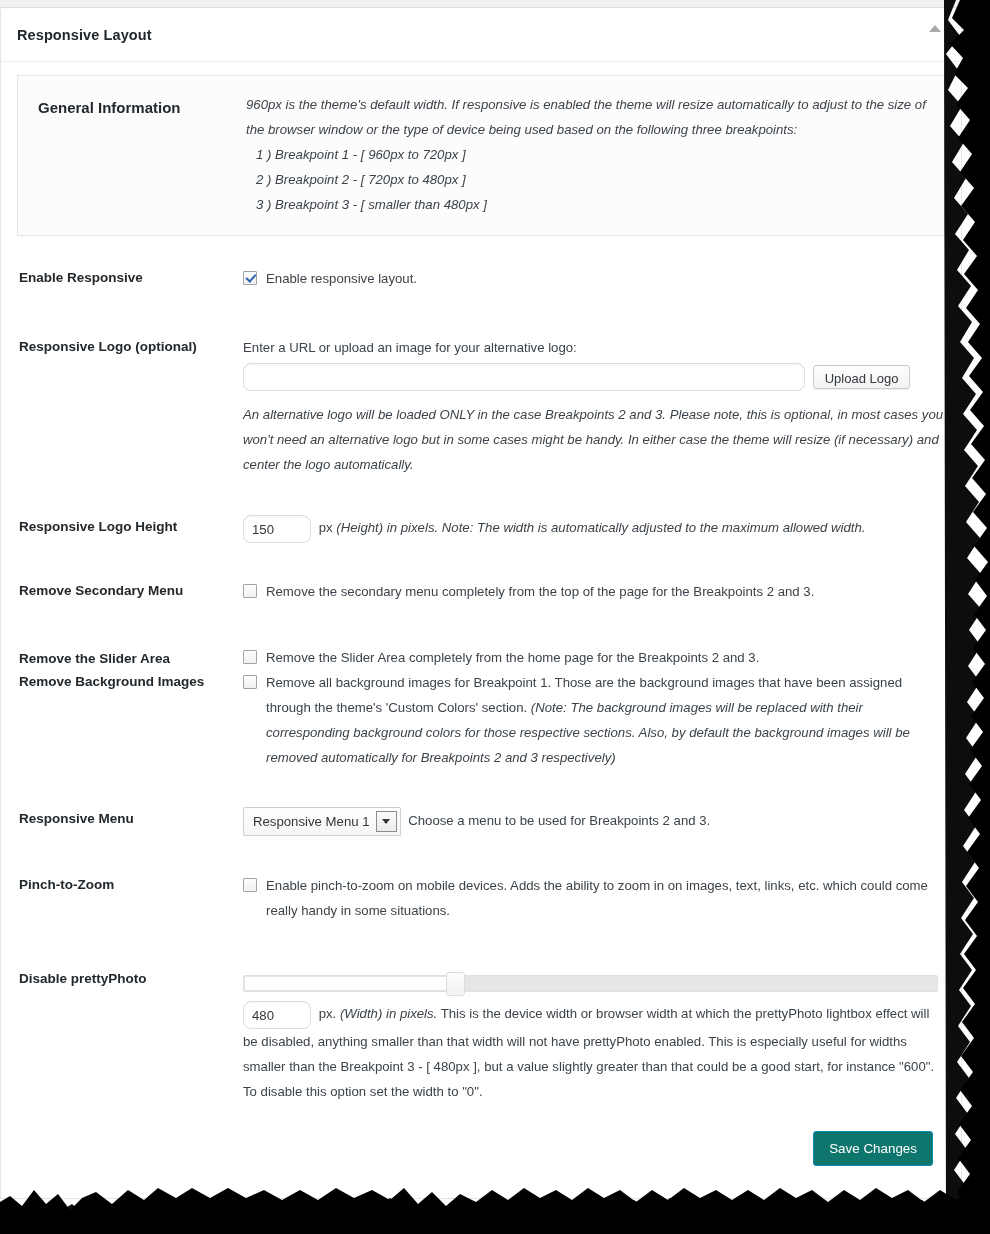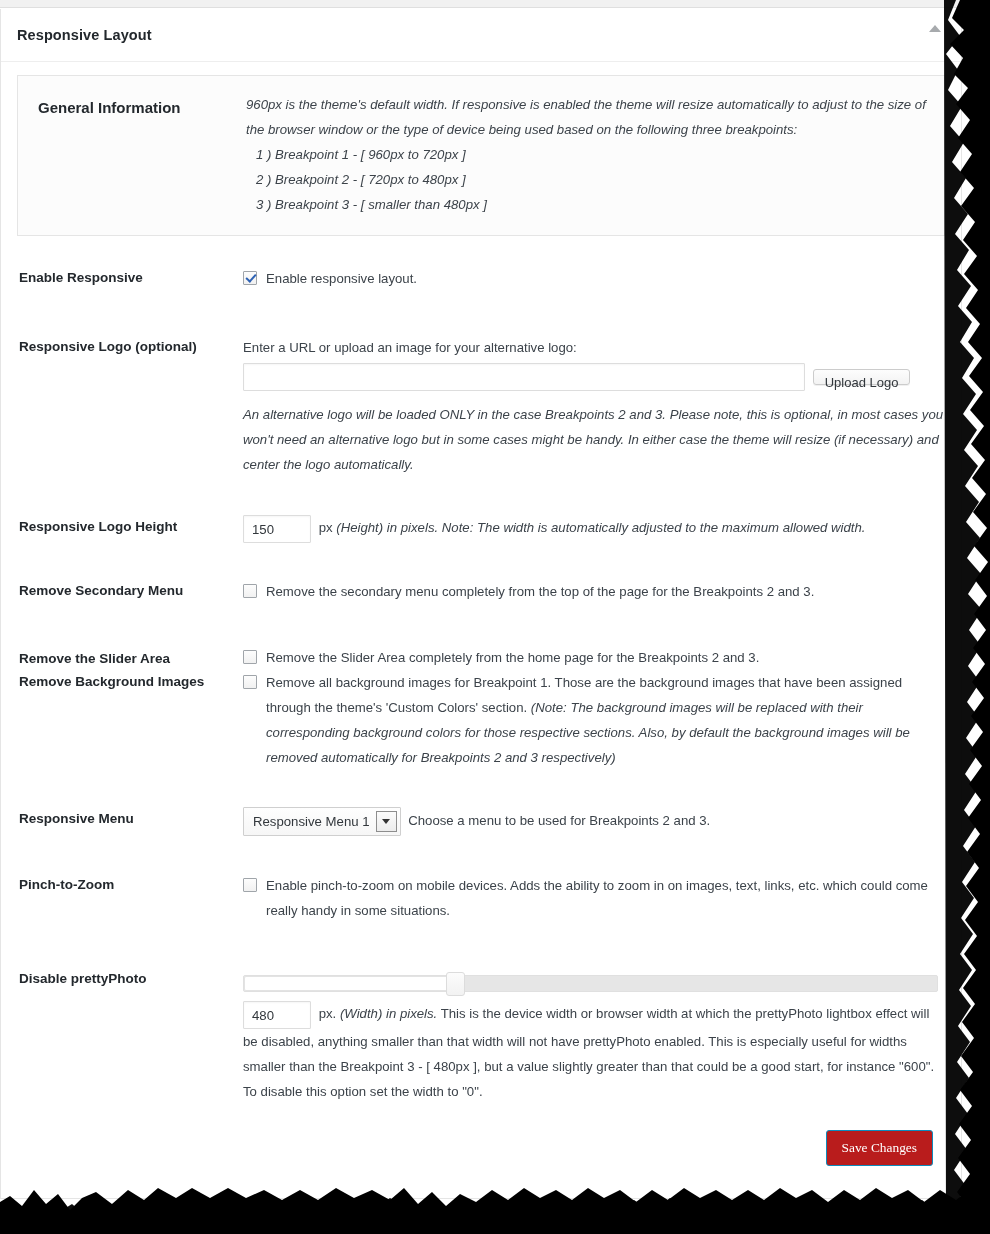--- a/index.html
+++ b/index.html
@@ -133,30 +133,30 @@
   
   .txtinput {
     border: 1px solid #dddddd;
     background: #fff;
     height: 28px;
     font-family: "Liberation Sans", sans-serif;
     font-size: 13.2px;
     color: #32373c;
     padding: 0 8px;
     outline: none;
-    border-radius: 1px;
+    border-radius: 8px;
     box-shadow: inset 0 1px 2px rgba(0,0,0,.04);
   }
   .smallnum { width: 68px; vertical-align: middle; }
   .urlinput { width: 562px; vertical-align: middle; }
 
   .btn-upload {
     display: inline-block;
     vertical-align: middle;
-    height: 16px;
+    height: 24px;
     line-height: 26px;
     padding: 0 11px;
     margin-left: 4px;
     border: 1px solid #ccc;
     background: linear-gradient(#fdfdfd, #f3f3f3);
     border-radius: 3px;
     font-size: 13px;
     color: #32373c;
     cursor: pointer;
     box-shadow: 0 1px 0 rgba(0,0,0,.06);
@@ -362,21 +362,21 @@
         <div class="slider-handle"></div>
       </div>
       <div>
         <input class="txtinput smallnum" type="text" value="480" style="">
         <span style="margin-left:4px;">px. </span><span class="ital">(Width) in pixels.</span><span> This is the device width or browser width at which the prettyPhoto lightbox effect will be disabled, anything smaller than that width will not have prettyPhoto enabled. This is especially useful for widths smaller than the Breakpoint 3 - [ 480px ], but a value slightly greater than that could be a good start, for instance "600". To disable this option set the width to "0".</span>
       </div>
     </div>
   </div>
 
   <div id="save-wrap">
-    <button id="save-button" style="background: #b91c1c; font-family: Liberation Serif, serif;">Save Changes</button>
+    <button id="save-button" style="background: #0f766e;">Save Changes</button>
   </div>
 
 </div>
 
 <svg id="torn-right" viewBox="0 0 60 1234" preserveAspectRatio="none">
   <path fill="#000000" d="M30,0 L22,18 L34,30 L20,44 L33,58 L24,74 L38,88 L26,104 L40,120 L28,138 L42,154
     L30,172 L44,188 L31,206 L45,222 L33,240 L47,256 L34,274 L48,290 L36,308 L50,324 L38,342 L52,358
     L39,376 L53,392 L40,410 L54,426 L41,444 L55,460 L42,478 L56,494 L43,512 L57,528 L44,546 L58,562
     L45,580 L57,596 L44,614 L56,630 L43,648 L55,664 L42,682 L54,698 L41,716 L53,732 L40,750 L52,766
     L39,784 L51,800 L38,818 L50,834 L37,852 L49,868 L36,886 L48,902 L35,920 L47,936 L34,954 L46,970

